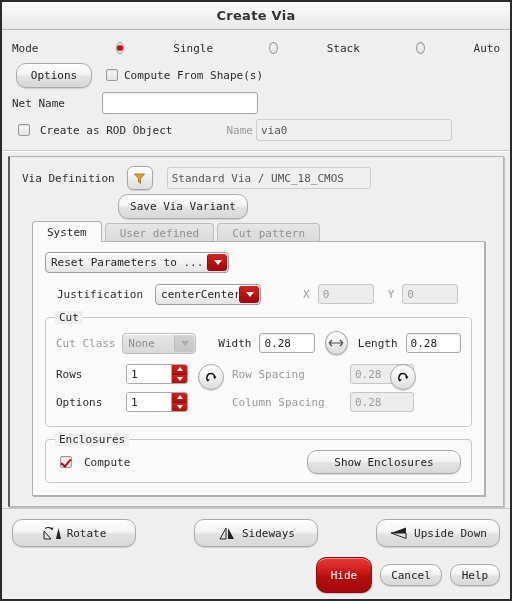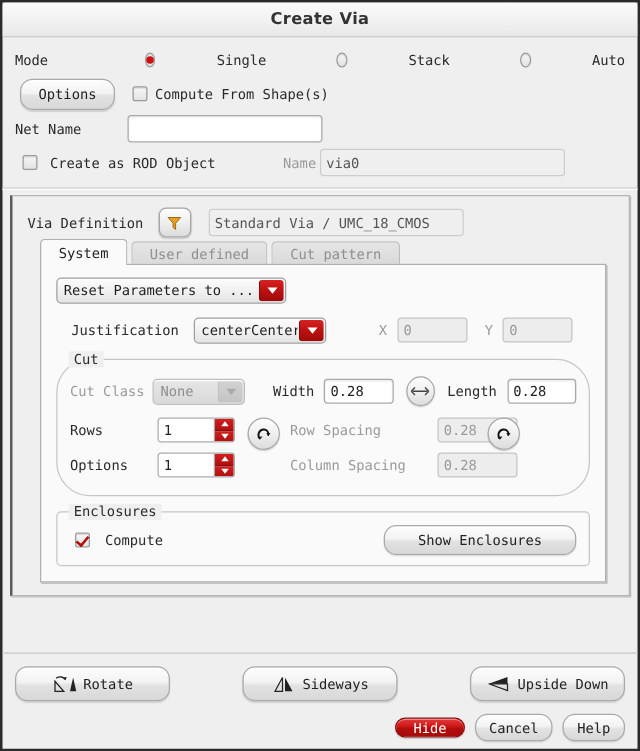--- a/index.html
+++ b/index.html
@@ -316,20 +316,23 @@
       <div class="sqbtn" style="margin-left:12px;">
         <span>
           <svg width="13" height="13" viewBox="0 0 13 13">
             <polygon points="1.5,2 11.5,2 7.5,6.6 7.5,11.5 5.5,10 5.5,6.6" fill="#e8a022" stroke="#9a6a12" stroke-width="0.8"></polygon>
           </svg>
         </span>
       </div>
       <div class="txt flat" style="width:204px;height:22px;margin-left:14px;">Standard Via / UMC_18_CMOS</div>
     </div>
 
+    <div class="row" style="height:30px; padding-left:104px;">
+      <div class="btn pill" style="width:130px;height:25px;">Save Via Variant</div>
+    </div>
 
     <div class="tabs">
       <div class="tab active">System</div>
       <div class="tab">User defined</div>
       <div class="tab">Cut pattern</div>
     </div>
 
     <div class="tabpanel">
 
       <div class="row">
@@ -344,21 +347,21 @@
         <div class="combo" style="width:106px;margin-left:12px;">
           <span class="combo-text">centerCenter</span>
           <span class="combo-arrow"></span>
         </div>
         <span class="lbl dim" style="margin-left:42px;">X</span>
         <div class="txt dim" style="width:56px;margin-left:8px;">0</div>
         <span class="lbl dim" style="margin-left:14px;">Y</span>
         <div class="txt dim" style="width:56px;margin-left:8px;">0</div>
       </div>
 
-      <div class="group" style="margin-top:8px; padding:12px 10px 10px 10px;border-radius:27px;">
+      <div class="group" style="margin-top:8px; padding:12px 10px 10px 10px;">
         <span class="group-title">Cut</span>
 
         <div class="row" style="height:26px;">
           <span class="lbl dim" style="width:70px;">Cut Class</span>
           <div class="combo dim" style="width:78px;">
             <span class="combo-text">None</span>
             <span class="combo-arrow"></span>
           </div>
           <span class="lbl" style="margin-left:22px;">Width</span>
           <div class="txt" style="width:58px;margin-left:8px;">0.28</div>
@@ -461,19 +464,19 @@
           <svg width="20" height="15" viewBox="0 0 20 15">
             <polygon points="2,7 17,1.5 17,7" fill="#222"></polygon>
             <polygon points="2,7 17,12.5 17,7" fill="none" stroke="#222" stroke-width="1"></polygon>
           </svg>
         </span>
         <span>Upside Down</span>
       </div>
     </div>
 
     <div class="row" style="justify-content:flex-end; margin-top:10px; gap:8px;">
-      <div class="btn pill red" style="width:56px;height:16px;">Hide</div>
+      <div class="btn pill red" style="width:56px;height:36px;">Hide</div>
       <div class="btn pill" style="width:62px;height:22px;">Cancel</div>
       <div class="btn pill" style="width:50px;height:22px;">Help</div>
     </div>
   </div>
 
 </div>
 
 </body></html>

